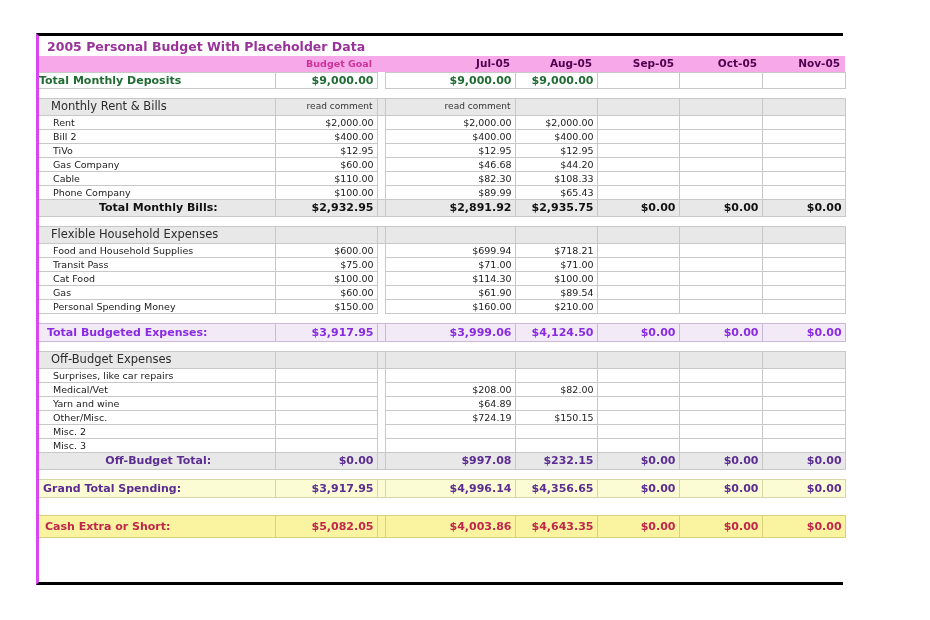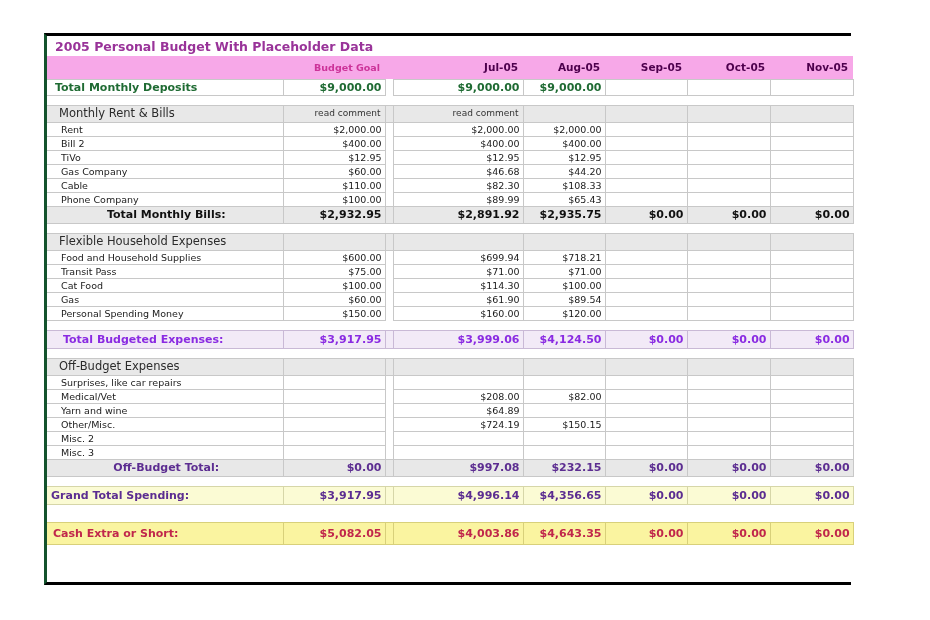--- a/index.html
+++ b/index.html
@@ -4,24 +4,24 @@
 <style>
   * { box-sizing: border-box; }
   html, body {
     margin: 0; padding: 0;
     width: 930px; height: 620px;
     background: #ffffff;
     font-family: "DejaVu Sans", "Liberation Sans", sans-serif;
   }
   #sheet-frame {
     position: absolute;
-    left: 44px; top: 33px;
+    left: 36px; top: 33px;
     width: 807px; height: 552px;
     border-top: 3px solid #000000;
-    border-left: 3px solid #14532d;
+    border-left: 3px solid #d946ef;
     border-bottom: 3px solid #000000;
     background: #ffffff;
   }
   table.budget {
     border-collapse: collapse;
     table-layout: fixed;
     width: 804px;
     margin: 0;
   }
   table.budget td {
@@ -53,21 +53,21 @@
     height: 20px;
     font-size: 12.5px;
     font-weight: bold;
     color: #993399;
     padding-left: 8px;
     border: none;
     background: #ffffff;
   }
   
   tr.month-head td {
-    height: 23px;
+    height: 16px;
     background: #f7a8e8;
     border: none;
     font-size: 10.5px;
     font-weight: bold;
     color: #4d004d;
     text-align: right;
     padding-right: 5px;
   }
   tr.month-head td.goal-h {
     color: #cc3399;
@@ -76,21 +76,21 @@
   tr.month-head td.lbl { background: #f7a8e8; }
 
   
   tr.deposits td {
     height: 16px;
     font-size: 11px;
     font-weight: bold;
     color: #1f6b33;
   }
   tr.deposits td.lbl {
-    text-align: left; padding-left: 8px;
+    text-align: left; padding-left: 0;
     border: 1px solid #c8c8c8; border-left: none; background: #ffffff;
   }
 
   
   tr.blank td { height: 10px; border: none; background: #ffffff; }
   tr.blank-sm td { height: 8px; border: none; background: #ffffff; }
 
   
   tr.section-head td {
     height: 17px;
@@ -130,21 +130,21 @@
 
   
   tr.budgeted td {
     height: 18px;
     background: #f2eaf7;
     border: 1px solid #c9b9d6;
     font-size: 11px;
     font-weight: bold;
     color: #8a2be2;
   }
-  tr.budgeted td.lbl { text-align: left; padding-left: 16px; border-left: none; }
+  tr.budgeted td.lbl { text-align: left; padding-left: 8px; border-left: none; }
 
   
   tr.grand td {
     height: 18px;
     background: #fbfbd4;
     border: 1px solid #d6d6a8;
     font-size: 11px;
     font-weight: bold;
     color: #5c2d91;
   }
@@ -347,21 +347,21 @@
         <td class="num bordered">$89.54</td>
         <td class="num bordered"></td>
         <td class="num bordered"></td>
         <td class="num bordered"></td>
       </tr>
       <tr class="item">
         <td class="lbl">Personal Spending Money</td>
         <td class="num bordered">$150.00</td>
         <td class="nob"></td>
         <td class="num bordered">$160.00</td>
-        <td class="num bordered">$120.00</td>
+        <td class="num bordered">$210.00</td>
         <td class="num bordered"></td>
         <td class="num bordered"></td>
         <td class="num bordered"></td>
       </tr>
 
 
       <tr class="blank">
         <td colspan="8"></td>
       </tr>
 

